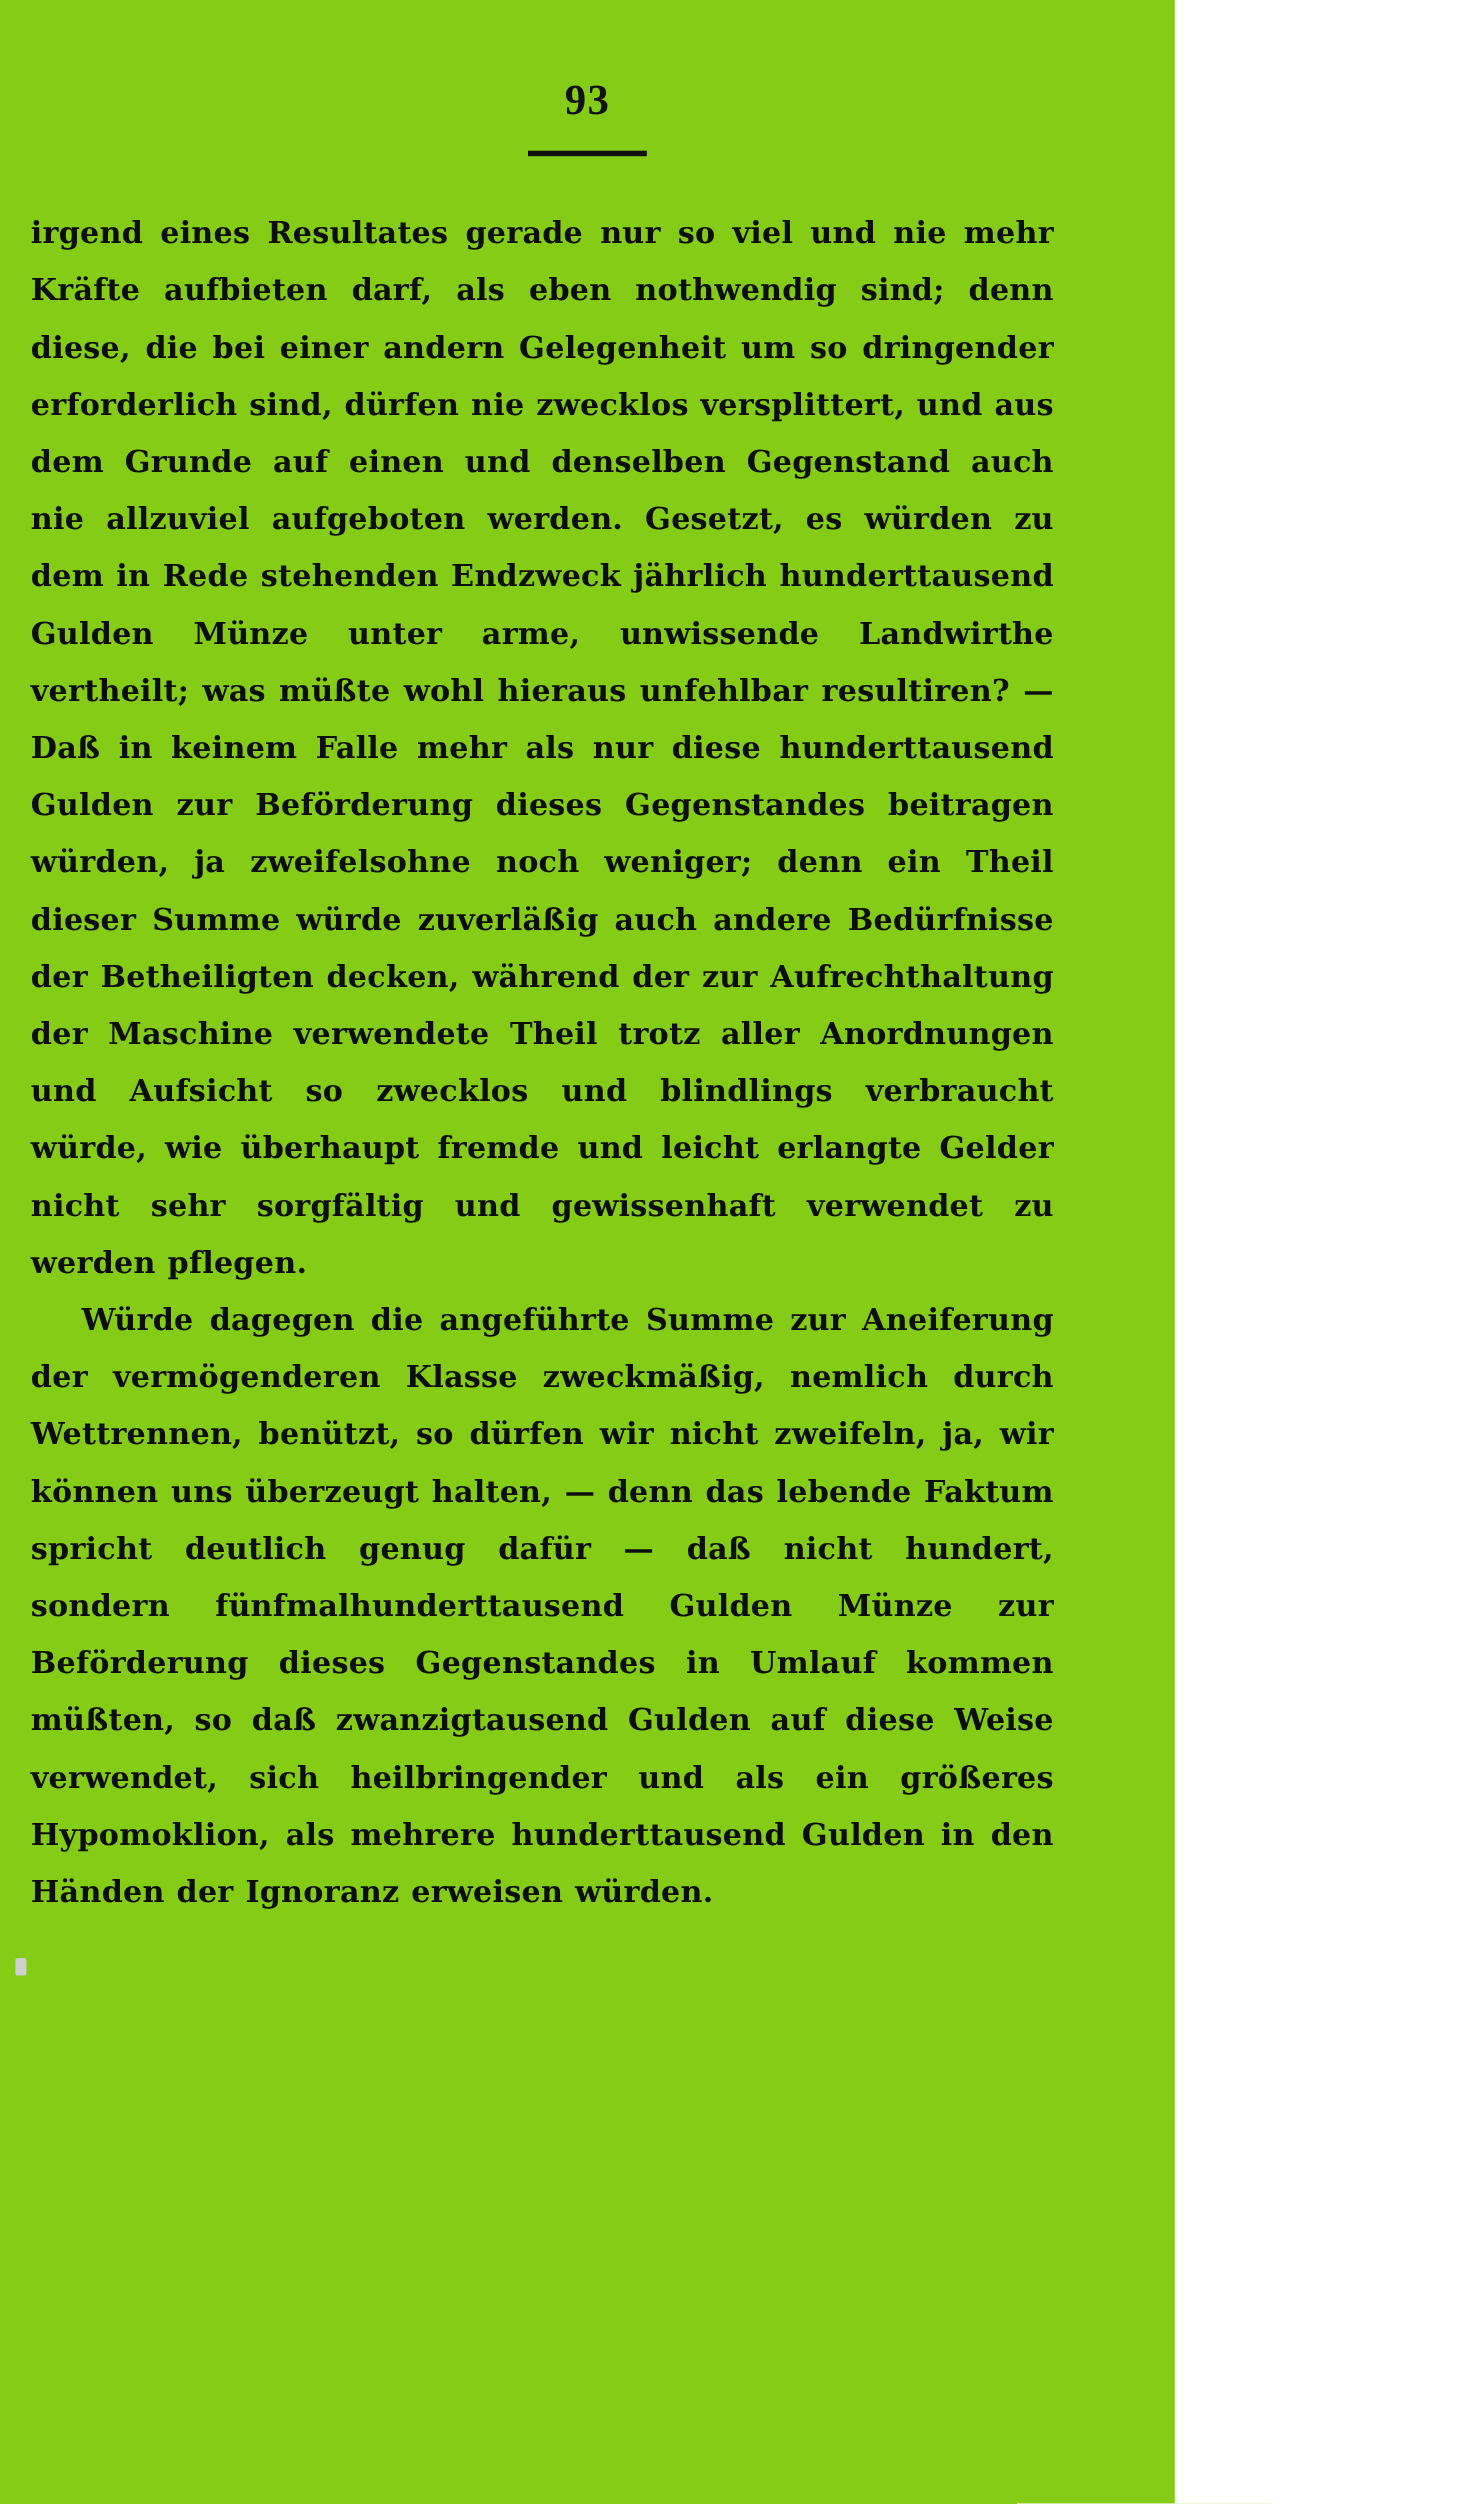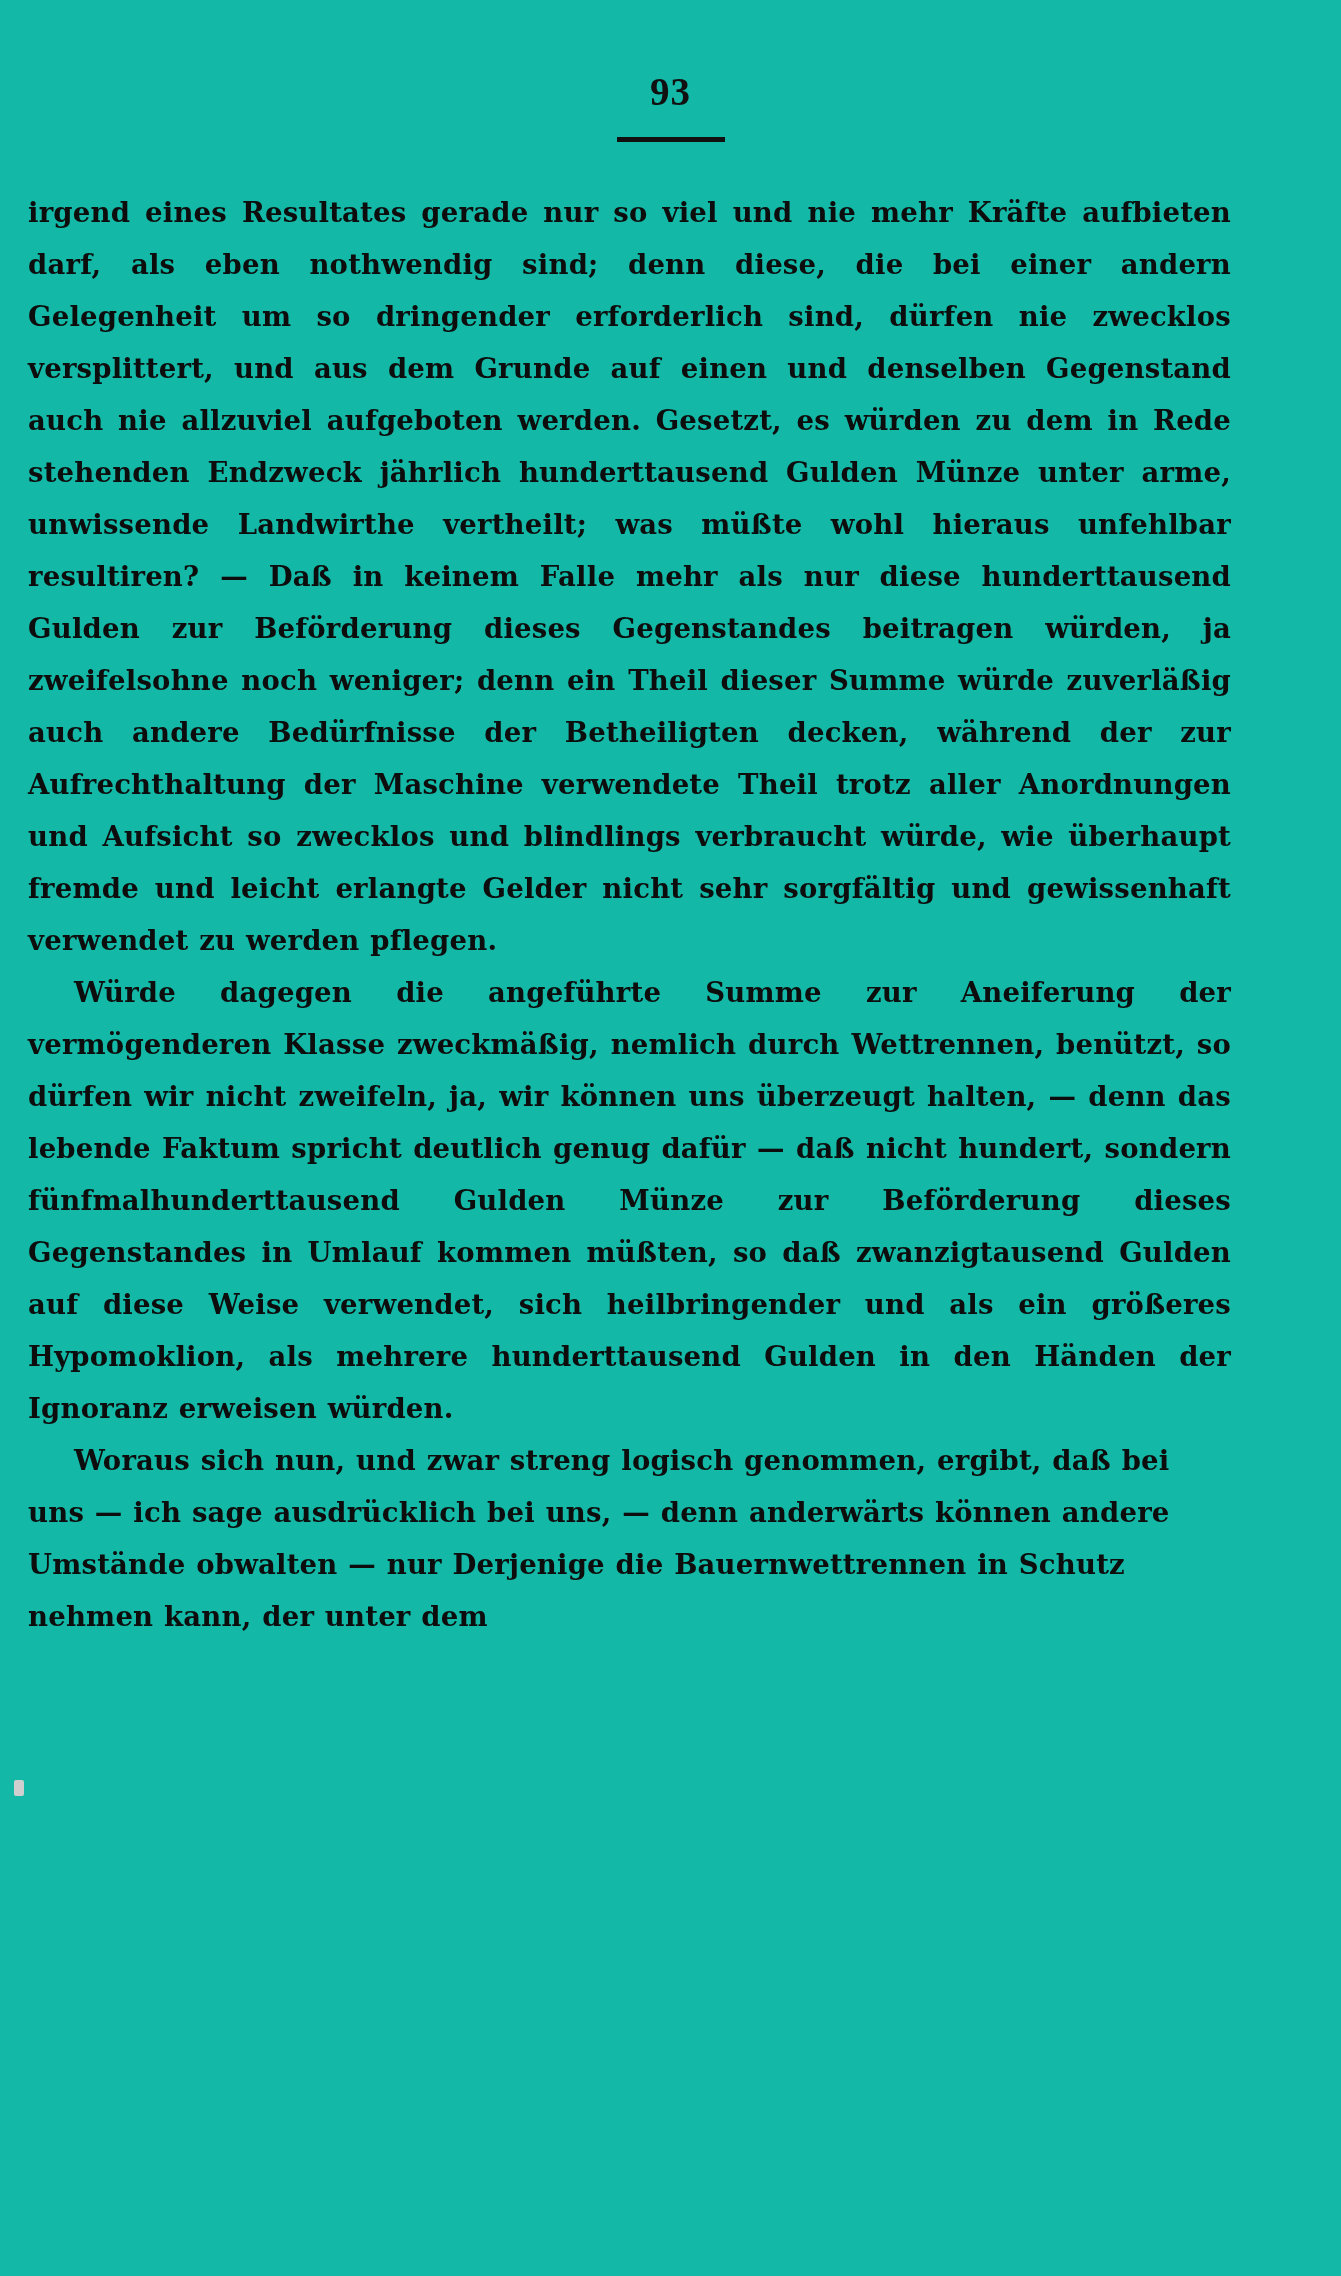--- a/index.html
+++ b/index.html
@@ -8,25 +8,25 @@
     background: #ffffff;
   }
   body {
     width: 1341px;
     height: 2276px;
     font-family: "DejaVu Serif", serif;
     color: #000000;
   }
   .page {
     position: relative;
-    width: 1341px;
+    width: 1068px;
     height: 2276px;
     box-sizing: border-box;
     padding: 0;
-    background: #14b8a6;
+    background: #84cc16;
   }
   .page-number {
     text-align: center;
     font-family: "Liberation Serif", serif;
     font-weight: bold;
     font-size: 39px;
     letter-spacing: 1px;
     padding-top: 72px;
     line-height: 1;
     color: #111;
@@ -78,18 +78,17 @@
 <body>
 
 <div class="page">
 
   <div class="page-number">93</div>
   <div class="rule"></div>
 
   <div class="body-text">
     <p>irgend eines Resultates gerade nur so viel und nie mehr Kräfte aufbieten darf, als eben nothwendig sind; denn diese, die bei einer andern Gelegenheit um so dringender erforderlich sind, dürfen nie zwecklos versplittert, und aus dem Grunde auf einen und denselben Gegenstand auch nie allzuviel aufgeboten werden. Gesetzt, es würden zu dem in Rede stehenden Endzweck jährlich hunderttausend Gulden Münze unter arme, unwissende Landwirthe vertheilt; was müßte wohl hieraus unfehlbar resultiren? — Daß in keinem Falle mehr als nur diese hunderttausend Gulden zur Beförderung dieses Gegenstandes beitragen würden, ja zweifelsohne noch weniger; denn ein Theil dieser Summe würde zuverläßig auch andere Bedürfnisse der Betheiligten decken, während der zur Aufrechthaltung der Maschine verwendete Theil trotz aller Anordnungen und Aufsicht so zwecklos und blindlings verbraucht würde, wie überhaupt fremde und leicht erlangte Gelder nicht sehr sorgfältig und gewissenhaft verwendet zu werden pflegen.</p>
     <p class="indent">Würde dagegen die angeführte Summe zur Aneiferung der vermögenderen Klasse zweckmäßig, nemlich durch Wettrennen, benützt, so dürfen wir nicht zweifeln, ja, wir können uns überzeugt halten, — denn das lebende Faktum spricht deutlich genug dafür — daß nicht hundert, sondern fünfmalhunderttausend Gulden Münze zur Beförderung dieses Gegenstandes in Umlauf kommen müßten, so daß zwanzigtausend Gulden auf diese Weise verwendet, sich heilbringender und als ein größeres Hypomoklion, als mehrere hunderttausend Gulden in den Händen der Ignoranz erweisen würden.</p>
-    <p class="indent last-line">Woraus sich nun, und zwar streng logisch genommen, ergibt, daß bei uns — ich sage ausdrücklich bei uns, — denn anderwärts können andere Umstände obwalten — nur Derjenige die Bauernwettrennen in Schutz nehmen kann, der unter dem</p>
   </div>
 
   <div class="edge-mark"></div>
 
 </div>
 
 </body></html>

